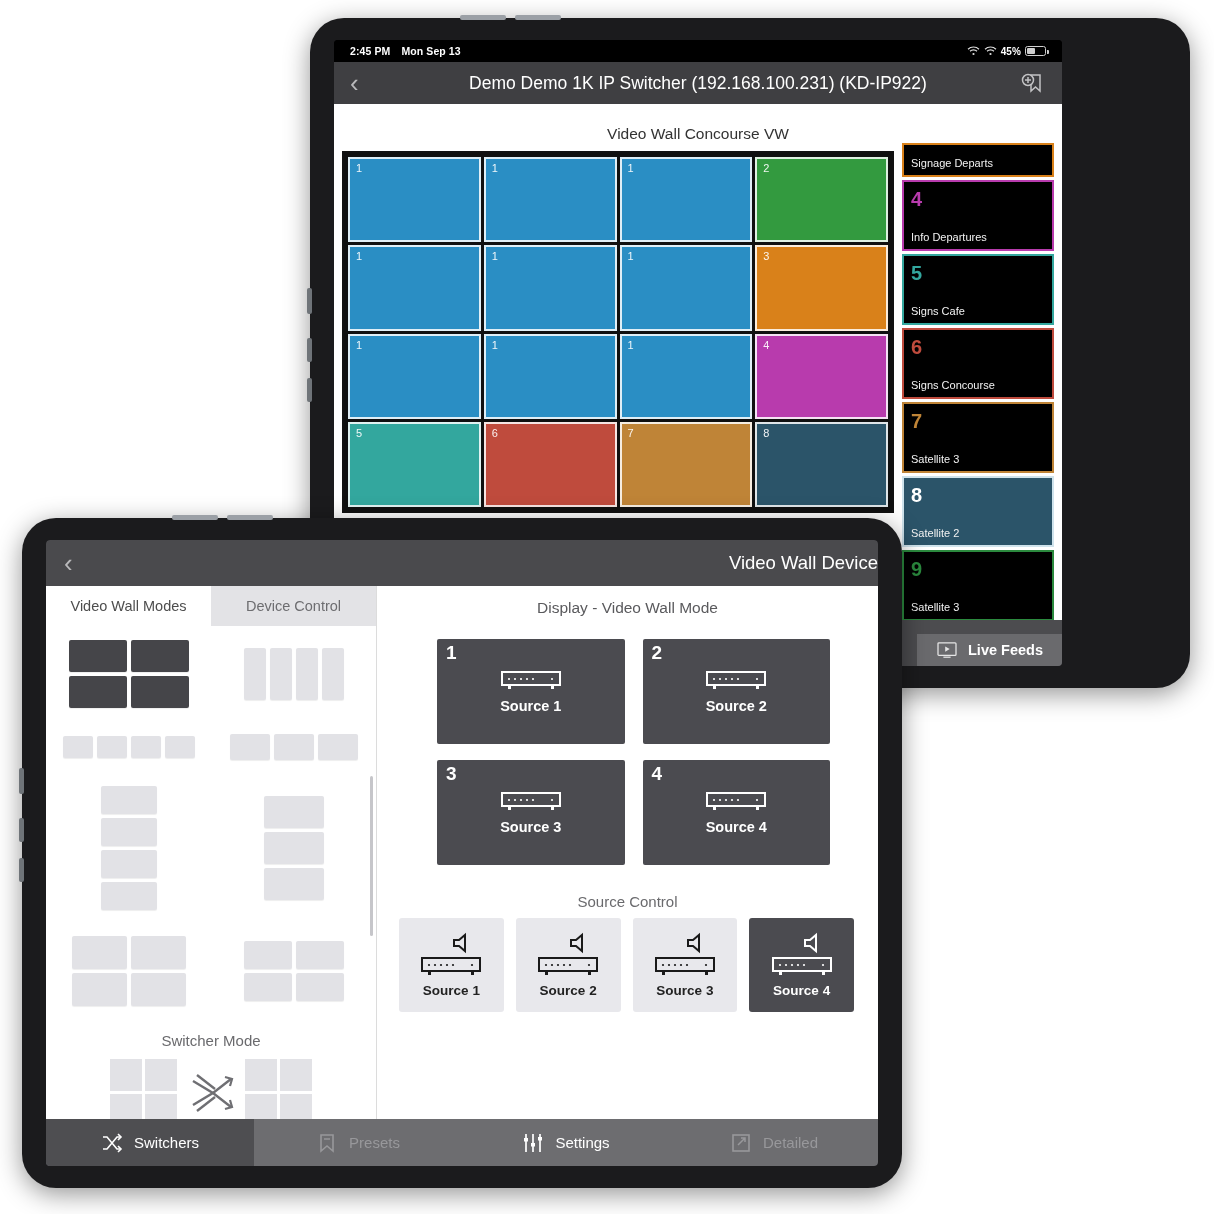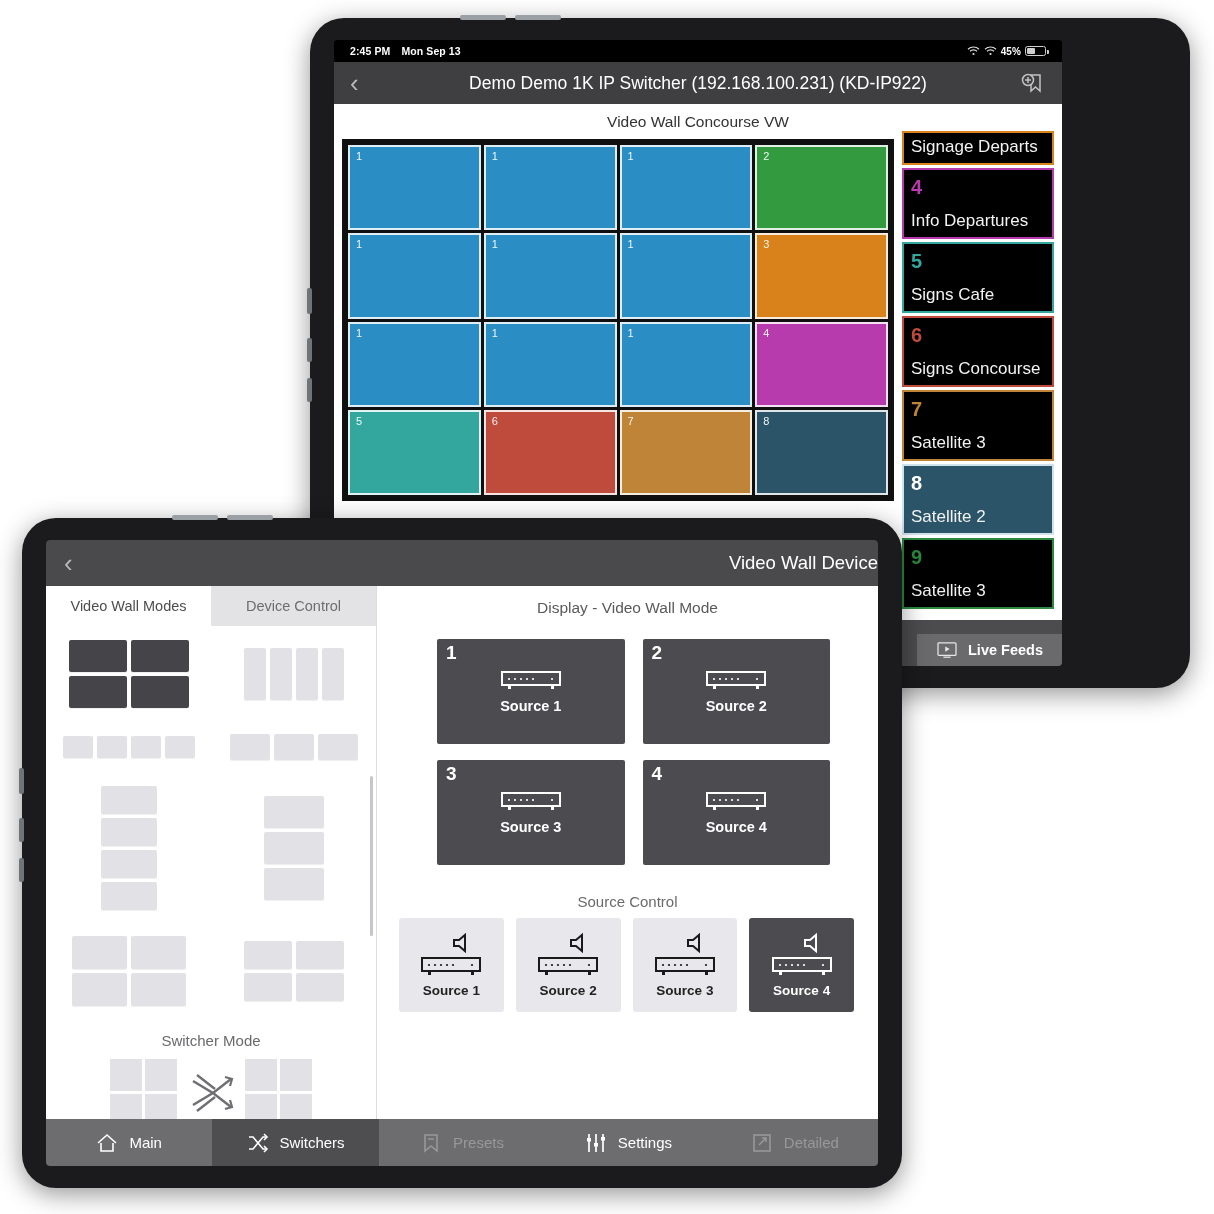--- a/index.html
+++ b/index.html
@@ -62,42 +62,42 @@
     color: #b9b9bb; font-size: 26px; line-height: 1; font-weight: 300;
     width: 30px; cursor: pointer;
   }
   .navbar-a .title {
     position: absolute; left: 0; right: 0; text-align: center;
     color: #fff; font-size: 17.5px; pointer-events: none;
   }
   .bm-icon { margin-left: auto; width: 28px; height: 28px; z-index:2; }
 
   .a-body { background: #fff; height: 528px; display: flex; flex-direction: column; }
-  .vw-title { text-align: center; font-size: 15.5px; color: #333; padding: 9px 0 8px; }
+  .vw-title { text-align: center; font-size: 15.5px; color: #333; padding: 21px 0 8px; }
   .a-content { flex: 1; display: flex; padding: 0 8px 0 8px; gap: 8px; min-height: 0; }
 
   .grid-wrap {
     flex: 1; background: #101010; padding: 4px;
     border: 2px solid #111; display: grid;
     grid-template-columns: repeat(4, 1fr); grid-template-rows: repeat(4, 1fr);
     gap: 3px; height: 362px;
   }
   .cell { position: relative; border: 2px solid rgba(255,255,255,.85); }
   .cell span {
     position: absolute; top: 3px; left: 6px; color: #ffffff;
     font-size: 11px; opacity: .92;
   }
 
   .src-list { width: 152px; display: flex; flex-direction: column; gap: 3px; overflow: hidden; height: 480px; margin-top:-8px;}
   .src-item {
     background: #000; position: relative; height: 71px; flex: none;
     padding: 6px 7px; display: flex; flex-direction: column; justify-content: space-between;
   }
   .src-item .num { font-size: 20px; font-weight: bold; }
-  .src-item .nm { color: #f2f2f2; font-size: 17px; }
+  .src-item .nm { color: #f2f2f2; font-size: 11px; }
 
   .tabbar-a {
     position: absolute; right: 0; bottom: 0; height: 46px; width: 290px;
     display: flex; background: #4c4c4f;
   }
   .tabbar-a .tb {
     flex: 1; display: flex; align-items: center; justify-content: center; gap: 10px;
     color: #ffffff; font-size: 14.5px; margin-top: 14px;
   }
   .tabbar-a .tb.sel { background: #6a6a6d; font-weight: bold; }
@@ -593,29 +593,20 @@
                     <rect x="51" y="15" width="3" height="4" fill="#ffffff"></rect>
                   </svg>
                 </div>
                 <div class="lbl">Source 4</div>
               </div>
             </div>
         </div>
       </div>
 
       <div class="tabbar-b" id="tabbarB">
-          <div class="tb">
-            <span style="display: flex;">
-              <svg width="22" height="20" viewBox="0 0 22 20">
-                <path d="M2 10L11 2l9 8" fill="none" stroke="currentColor" stroke-width="1.6"></path>
-                <path d="M5 10v8h12v-8" fill="none" stroke="currentColor" stroke-width="1.6"></path>
-              </svg>
-            </span>
-            <span>Main</span>
-          </div>
           <div class="tb sel">
             <span style="display: flex;">
               <svg width="22" height="20" viewBox="0 0 22 20">
                 <path d="M2 4h4l10 12h4M2 16h4L16 4h4" fill="none" stroke="currentColor" stroke-width="1.6"></path>
                 <path d="M17 1l3 3-3 3M17 13l3 3-3 3" fill="none" stroke="currentColor" stroke-width="1.6"></path>
               </svg>
             </span>
             <span>Switchers</span>
           </div>
           <div class="tb dis">

